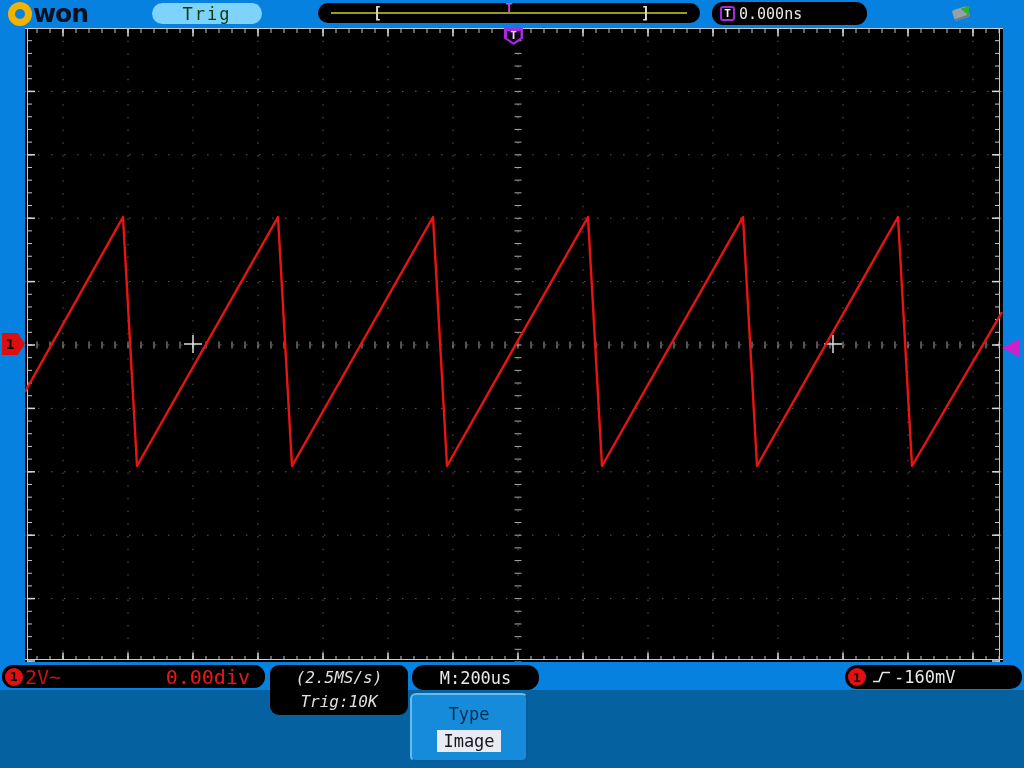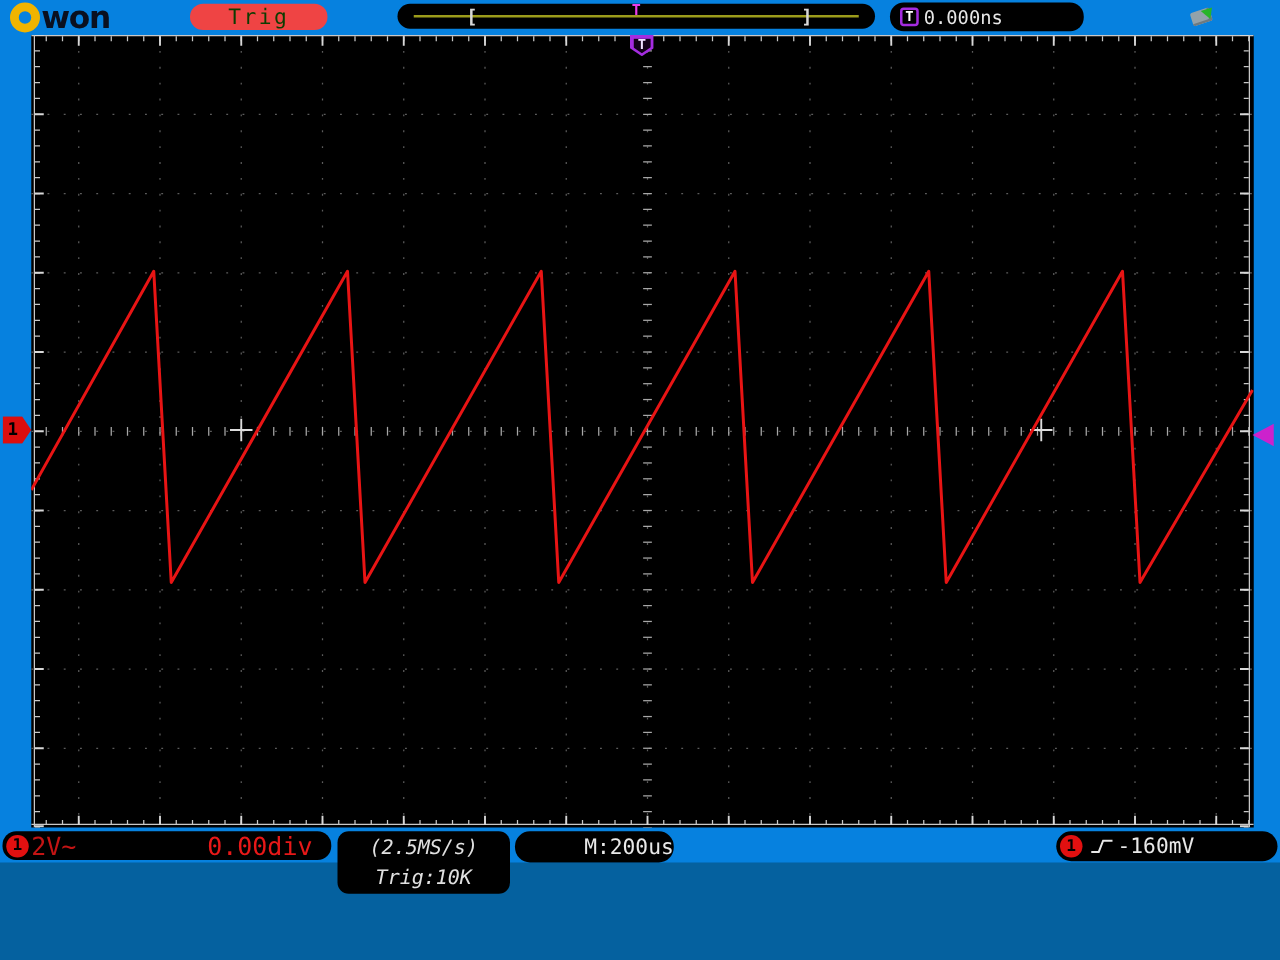--- a/index.html
+++ b/index.html
@@ -3,21 +3,21 @@
 <meta charset="utf-8">
 <style>
   html,body{margin:0;padding:0;width:1024px;height:768px;overflow:hidden;background:#0681df;}
   .screen{position:relative;width:1024px;height:712px;background:#0681df;
           font-family:"DejaVu Sans Mono",monospace;}
   
   .logo{position:absolute;left:8px;top:1px;height:26px;display:flex;align-items:center;}
   .logo-o{width:24px;height:24px;border:7px solid #f0b400;border-radius:50%;box-sizing:border-box;}
   .logo-txt{font-family:"DejaVu Sans",sans-serif;font-weight:800;font-size:25px;line-height:24px;
             color:#0a1020;letter-spacing:-1px;margin-left:1px;}
-  .trig-pill{position:absolute;left:152px;top:3px;width:110px;height:21px;background:#ef4444;
+  .trig-pill{position:absolute;left:152px;top:3px;width:110px;height:21px;background:#7dd3fc;
              border-radius:11px;display:flex;align-items:center;justify-content:center;
              color:#0b3d00;font-size:17px;letter-spacing:2px;}
   .mem-bar{position:absolute;left:318px;top:3px;width:382px;height:20px;background:#000;border-radius:10px;}
   .mem-line{position:absolute;left:13px;right:13px;top:9px;height:2px;background:#9c9c1b;}
   .mem-bracket{position:absolute;top:1px;color:#d8d8d8;font-size:15px;line-height:18px;font-weight:bold;}
   .mem-bracket.lb{left:55px;}
   .mem-bracket.rb{left:323px;}
   .mem-t{position:absolute;left:50%;transform:translateX(-50%);top:-2px;color:#e83ce8;
          font-size:12px;font-weight:bold;}
   .time-pill{position:absolute;left:712px;top:2px;width:155px;height:23px;background:#000;
@@ -52,21 +52,21 @@
   .badge.red{background:#e21010;}
   .badge.yel{background:#e5d800;}
   .ch-pill{left:2px;width:263px;height:23px;border-radius:11px;padding:0 3px;box-sizing:border-box;}
   .ch1-pill{top:665px;}
   .ch2-pill{top:691px;}
   .ch-scale{font-size:20px;margin-left:2px;}
   .ch-pos{font-size:20px;margin-left:auto;margin-right:12px;}
   .c-red1{color:#c41414;} .c-red2{color:#e81818;} .c-yel{color:#e6d90a;}
   .acq-pill{left:270px;top:665px;width:138px;height:50px;border-radius:9px;flex-direction:column;
             justify-content:center;color:#e0e0e0;font-size:16px;line-height:24px;z-index:4;font-style:italic;}
-  .tb-pill{left:412px;top:665px;width:127px;height:25px;border-radius:12px;justify-content:flex-end;
+  .tb-pill{left:412px;top:665px;width:127px;height:25px;border-radius:12px;justify-content:center;
            color:#e8e8e8;font-size:17px;z-index:4;}
   .trg-pill{left:845px;top:665px;width:177px;height:24px;border-radius:12px;padding-left:3px;
             box-sizing:border-box;color:#e8e8e8;font-size:17px;}
   .edge-icon{margin:0 2px 0 6px;flex:none;}
   
   .menu-band{position:absolute;left:0;top:690px;width:1024px;height:78px;background:#05619f;}
   .soft-btn{position:absolute;background:#168bd9;border:2px solid;border-color:#66bbec #0a5c9c #0a5c9c #66bbec;
             border-radius:6px;box-sizing:border-box;color:#0a2c50;font-size:17px;cursor:pointer;
             display:flex;flex-direction:column;align-items:center;z-index:6;}
   .type-btn{left:410px;top:693px;width:118px;height:69px;}
@@ -603,15 +603,19 @@
   <div class="pill trg-pill">
     <span class="badge red">1</span>
     <svg class="edge-icon" width="20" height="16">
       <polyline points="1,12.5 7,12.5 10.5,3.5 18,3.5" fill="none" stroke="#e8e8e8" stroke-width="1.6"></polyline>
     </svg>
     <span>-160mV</span>
   </div>
 
   <div class="menu-band"></div>
 
+  <div class="soft-btn type-btn">
+    <span class="lbl">Type</span>
+    <span class="type-val">Image</span>
+  </div>
 
 
 </div>
 
 </body></html>

